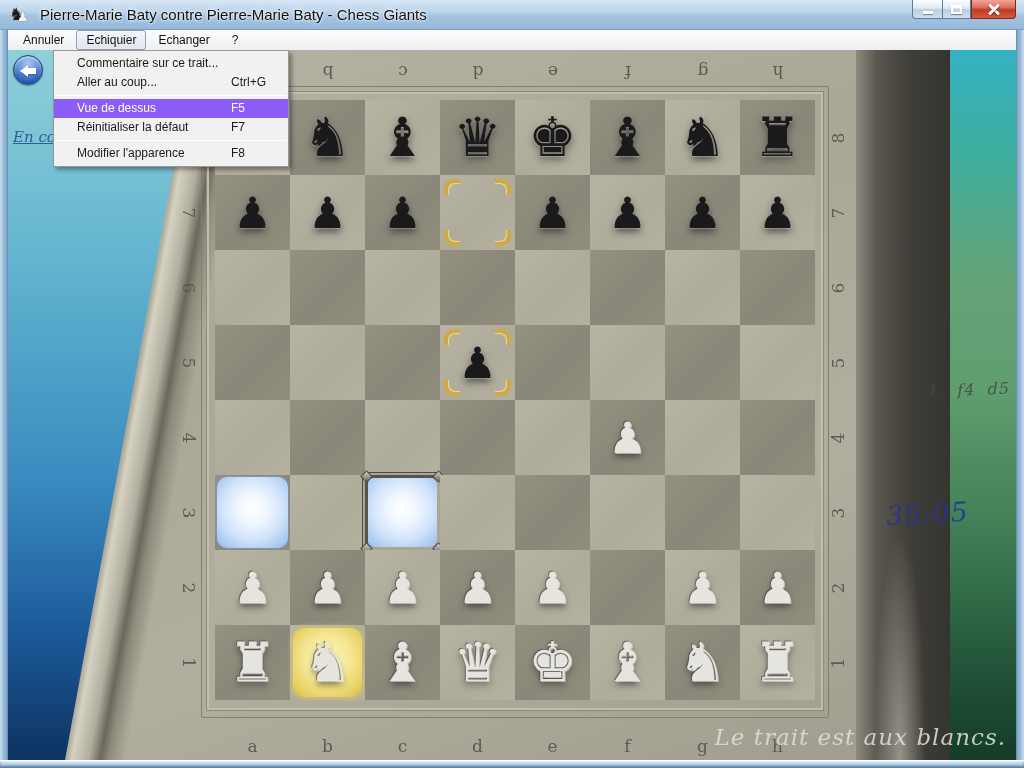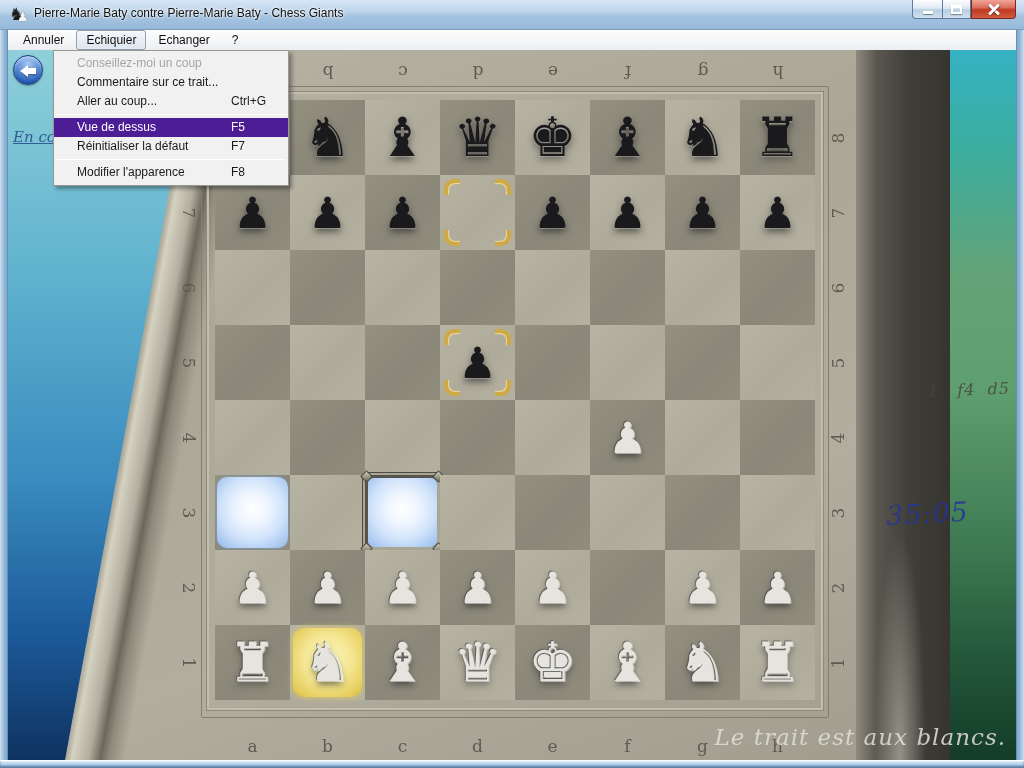--- a/index.html
+++ b/index.html
@@ -7,21 +7,21 @@
 
   .window { position:relative; width:1024px; height:768px; background:#9cbede; }
 
   
   .titlebar { position:absolute; left:0; top:0; width:1024px; height:30px;
     background:linear-gradient(180deg,#d7e6f5 0%,#bcd4ea 40%,#a4c3e0 55%,#96b9da 100%);
     border-bottom:1px solid #7d9cbd; display:flex; align-items:center; }
   .app-icon { position:absolute; left:9px; top:5px; width:20px; height:20px; font-size:17px; line-height:20px; }
   .app-icon .k1 { position:absolute; left:0; top:0; color:#1a1a1a; }
   .app-icon .k2 { position:absolute; left:8px; top:2px; color:#f2f2f2; text-shadow:0 0 1px #333; font-size:13px; }
-  .title-text { position:absolute; left:34px; top:6px; font-size:12px; color:#101010; text-shadow:0 0 4px #fff,0 0 2px #fff; white-space:nowrap; }
+  .title-text { position:absolute; left:40px; top:6px; font-size:15px; color:#101010; text-shadow:0 0 4px #fff,0 0 2px #fff; white-space:nowrap; }
   .win-controls { position:absolute; right:8px; top:0; display:flex; }
   .win-btn { height:19px; border:1px solid #5d7b9c; border-top:none; display:flex; align-items:center; justify-content:center;
     background:linear-gradient(180deg,#fdfeff 0%,#dfeaf4 45%,#b8cee2 55%,#cfe0ef 100%); }
   .win-btn.min { width:30px; border-radius:0 0 0 4px; border-right:none; }
   .win-btn.max { width:29px; border-radius:0; }
   .win-btn.close { width:45px; border-radius:0 0 4px 0; border-left:1px solid #8a3a30;
     border-color:#7c2a20; background:linear-gradient(180deg,#f0a496 0%,#dd7260 40%,#c03a24 55%,#d25a40 100%); }
   .glyph-min { width:10px; height:3px; background:#fff; box-shadow:0 1px 1px rgba(0,0,0,.4); margin-top:6px; }
   .glyph-max { width:11px; height:9px; border:2px solid #fff; border-top-width:3px; box-shadow:0 1px 1px rgba(0,0,0,.35); }
   .glyph-close { position:relative; width:12px; height:12px; }
@@ -113,21 +113,21 @@
   .status-label { position:absolute; left:5px; top:78px; font-family:"DejaVu Serif", serif; font-style:italic;
     font-size:15px; color:#2e5e92; text-decoration:underline; white-space:nowrap; }
 
   
   .context-menu { position:absolute; left:45px; top:0; width:236px; background:#f1f1f1;
     border:1px solid #979797; box-shadow:3px 3px 4px rgba(0,0,0,.35); padding:3px 0; z-index:50; }
   .menu-item { position:relative; height:19px; line-height:19px; font-size:12px; color:#1a1a1a; }
   .menu-item .lbl { position:absolute; left:23px; white-space:nowrap; }
   .menu-item .sct { position:absolute; left:177px; white-space:nowrap; }
   .menu-item.disabled { color:#a5a5a5; }
-  .menu-item.highlighted { background:#4c1d95; color:#fff; }
+  .menu-item.highlighted { background:#8b5cf6; color:#fff; }
   .menu-sep { height:1px; background:#dcdcdc; border-bottom:1px solid #fff; margin:3px 2px; }
 
   
   .border-v { position:absolute; top:30px; width:8px; height:730px;
     background:linear-gradient(90deg,#cddff0,#9fc0dd 45%,#7ea6cc); border-top:none; }
   .border-v.left { left:0; border-right:1px solid #6d8fb0; }
   .border-v.right { right:0; border-left:1px solid #6d8fb0; background:linear-gradient(90deg,#7ea6cc,#9fc0dd 55%,#cddff0); }
   .border-b { position:absolute; left:0; bottom:0; width:1024px; height:8px;
     background:linear-gradient(180deg,#e8f2fb 0%,#b6d2ea 40%,#8fb4d6 100%); border-top:1px solid #fff; box-shadow:inset 0 -2px 2px #5d80a4; }
 </style>
@@ -363,23 +363,20 @@
     <div class="move-list">1. f4 d5</div>
     <div class="clock">35:05</div>
     <div class="turn-message">Le trait est aux blancs.</div>
 
     <div class="back-button">
       <div class="back-arrow"></div>
     </div>
     <div class="status-label">En cours</div>
 
     <div class="context-menu" id="ctxmenu">
-        <div class="menu-item disabled">
-          <span class="lbl">Conseillez-moi un coup</span>
-        </div>
         <div class="menu-item">
           <span class="lbl">Commentaire sur ce trait...</span>
         </div>
         <div class="menu-item">
           <span class="lbl">Aller au coup...</span>
           <span class="sct">Ctrl+G</span>
         </div>
         <div class="menu-sep"></div>
         <div class="menu-item highlighted">
           <span class="lbl">Vue de dessus</span>

